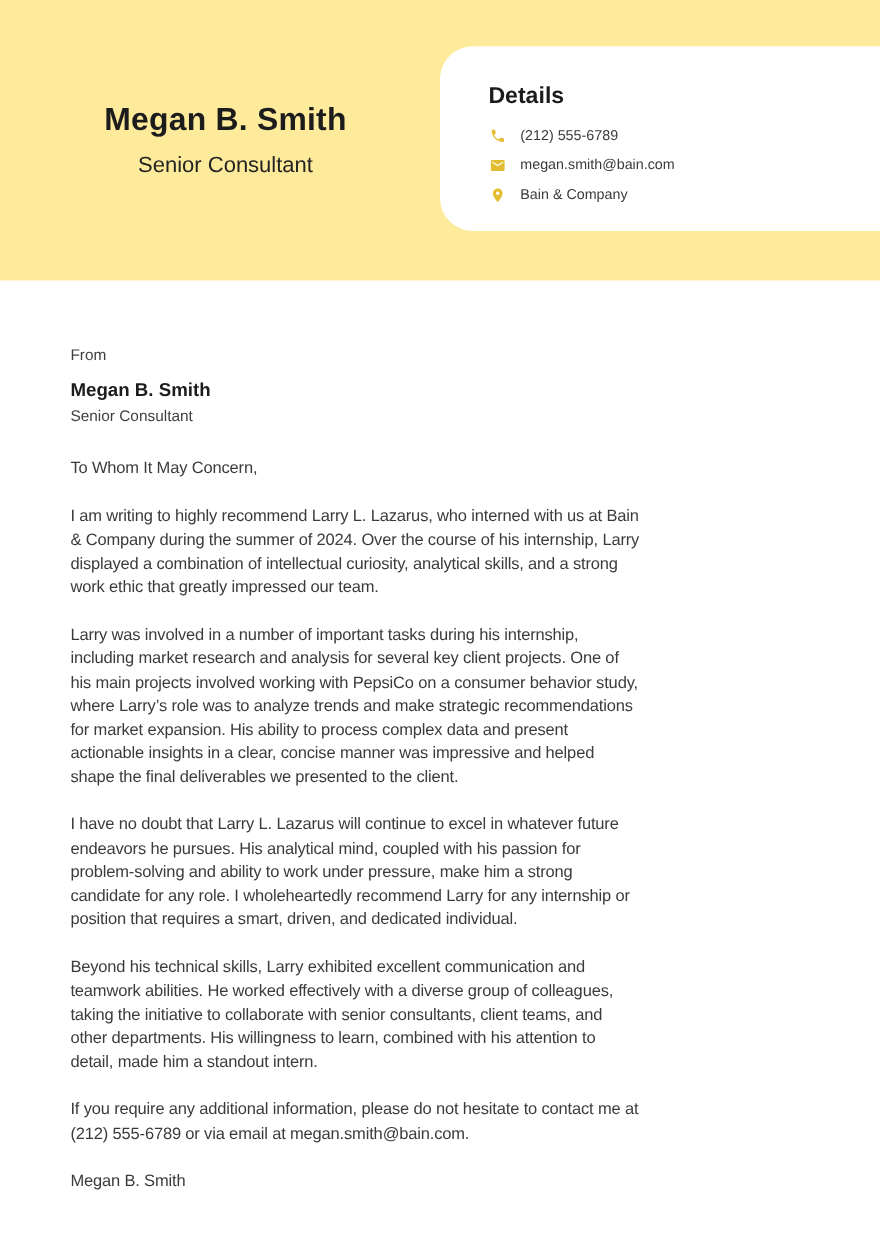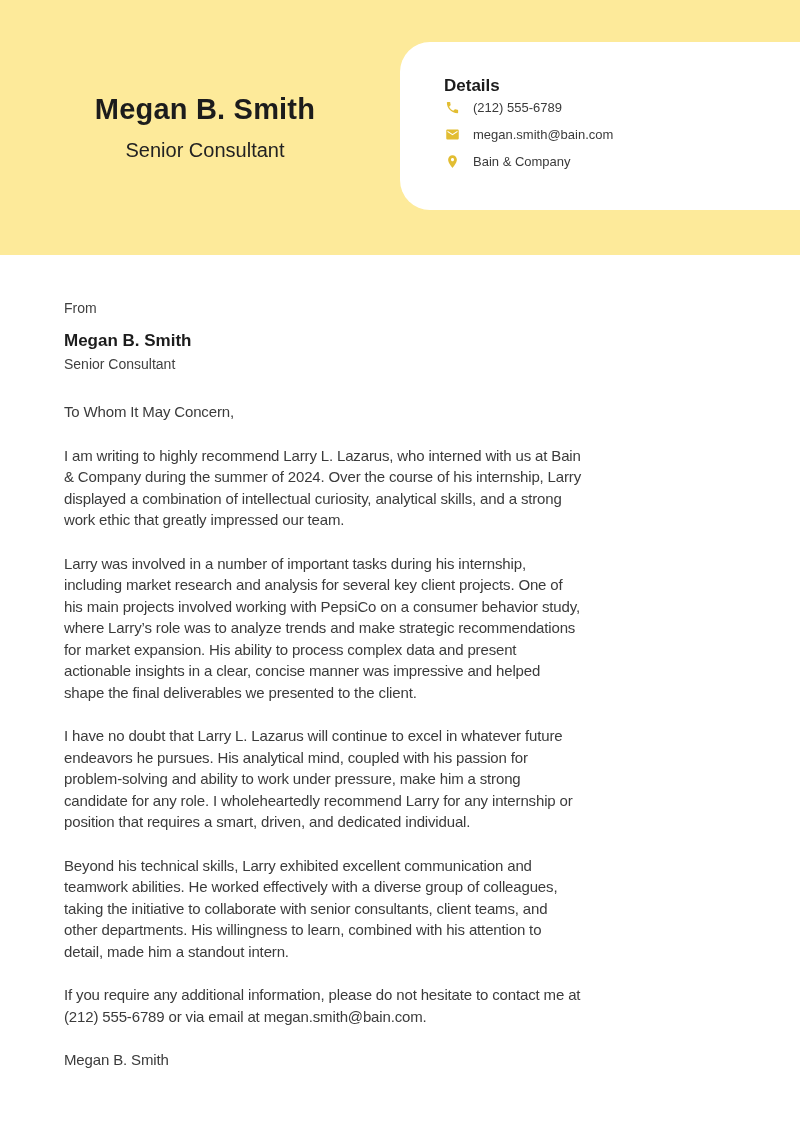--- a/index.html
+++ b/index.html
@@ -33,33 +33,33 @@
   .identity-title{
     font-size:20px;font-weight:400;color:#222222;
     margin-top:13px;
   }
   .details-card{
     position:absolute;top:42px;left:400px;right:0;height:168px;
     background:#ffffff;border-radius:30px 0 0 30px;
     padding:34px 20px 0 44px;
   }
   .details-heading{
-    font-size:17px;font-weight:700;color:var(--text-dark);
-    margin-bottom:4px;
+    font-size:21px;font-weight:700;color:var(--text-dark);
+    margin-bottom:15px;
   }
   .detail-row{
-    display:flex;align-items:flex-end;gap:13px;
+    display:flex;align-items:flex-start;gap:13px;
     margin-bottom:12px;height:15px;
   }
   .detail-row .icon{width:16px;height:16px;display:flex;align-items:center;justify-content:center;flex:0 0 16px;}
   .detail-row .icon svg{width:15px;height:15px;fill:var(--icon-gold);}
   .detail-label{font-size:13px;color:#3A3A3A;}
   
   .letter-body{
-    padding:45px 62px 0 64px;
+    padding:59px 62px 0 64px;
     width:644px;
   }
   .from-label{font-size:14px;color:#3F3F3F;margin-bottom:15px;}
   .sender-name{font-size:17px;font-weight:700;color:var(--text-dark);margin-bottom:5px;}
   .sender-title{font-size:14px;color:#3F3F3F;}
   .salutation{margin-top:29px;}
   .letter-body p{
     font-size:15px;line-height:21.5px;letter-spacing:-0.15px;
     color:var(--body-text);
     margin-bottom:22px;

